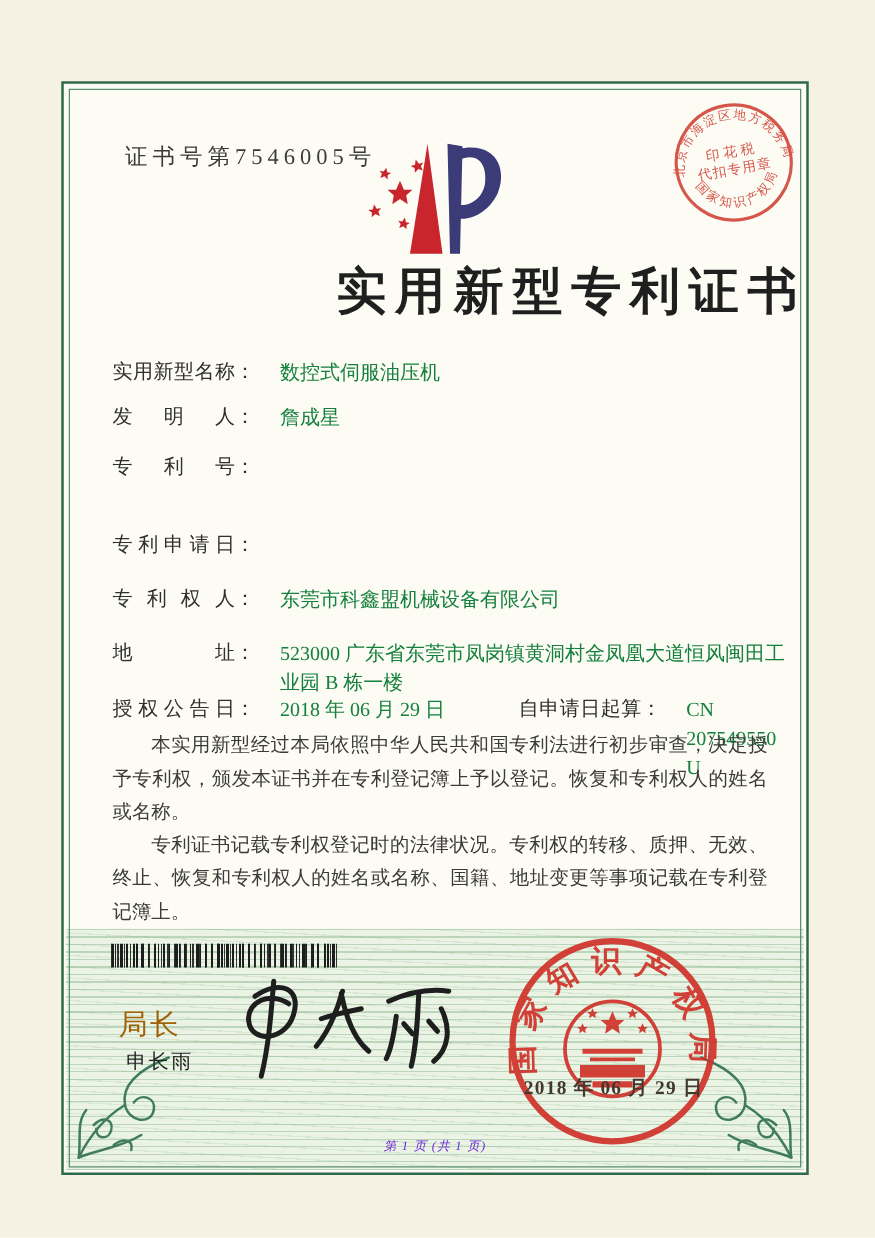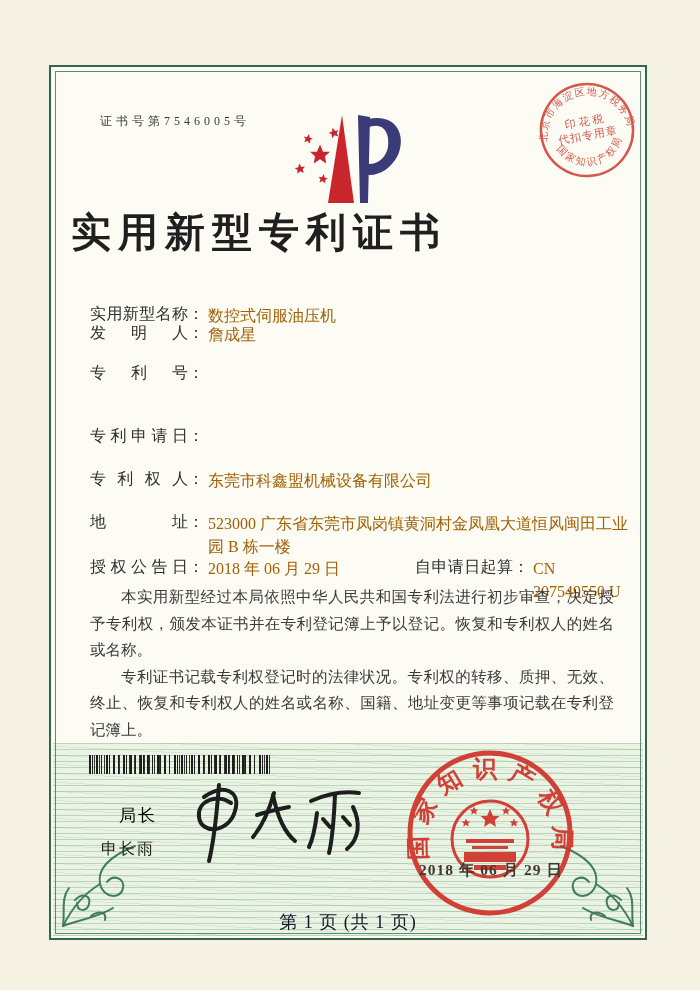--- a/index.html
+++ b/index.html
@@ -23,58 +23,58 @@
     content:"";position:absolute;inset:4px;border:1px solid #5b8d70;pointer-events:none;
   }
   
   .pattern-area{
     position:absolute;left:2px;right:2px;bottom:2px;top:676px;
     background-color:#eaf3e4;
     background-image:repeating-linear-gradient(0deg, rgba(110,165,118,.38) 0 1px, transparent 1px 6px),
                      repeating-linear-gradient(3deg, rgba(110,165,118,.15) 0 1px, transparent 1px 9px);
   }
   .cert-number{
-    position:absolute;left:49px;top:46px;font-size:12px;letter-spacing:4px;color:#3a3a3a;
+    position:absolute;left:49px;top:46px;font-size:18px;letter-spacing:4px;color:#3a3a3a;
   }
   .logo{position:absolute;left:239px;top:44px;width:116px;height:100px;}
   .title{
-    position:absolute;left:0;right:0;top:138px;text-align:left;
+    position:absolute;left:0;right:0;top:138px;text-align:right;
     font-size:40px;font-weight:bold;letter-spacing:7px;color:#1f1f1f;margin-left:20px;
   }
   .frow{position:absolute;left:39px;width:540px;font-size:16px;display:flex;align-items:flex-start;}
   .flabel{
     display:inline-block;width:98px;flex:0 0 98px;
     text-align:justify;text-align-last:justify;color:#2f2f2f;
   }
   .fcolon{flex:0 0 auto;margin-right:4px;}
-  .fvalue{color:#a16207;max-width:430px;line-height:23px;}
+  .fvalue{color:#15803d;max-width:430px;line-height:23px;margin-left:16px;}
   .grant-group2{position:absolute;left:325px;top:0;display:flex;}
   .body-text{
     position:absolute;left:39px;top:517px;width:524px;
     font-size:15.5px;line-height:26.5px;color:#3a3a3a;text-align:justify;
   }
   .body-text p{margin:0;text-indent:2em;}
   .barcode{
     position:absolute;left:38px;top:688px;width:181px;height:19px;
     background-image:
       repeating-linear-gradient(90deg,#1d1d1d 0 2px,transparent 2px 3px,#1d1d1d 3px 4px,transparent 4px 7px,#1d1d1d 7px 9px,transparent 9px 12px,#1d1d1d 12px 13px,transparent 13px 17px),
       repeating-linear-gradient(90deg,rgba(20,20,20,.85) 0 1px,transparent 1px 5px);
   }
-  .director-label{position:absolute;left:68px;top:737px;font-size:17px;letter-spacing:2px;color:#000000;}
+  .director-label{position:absolute;left:44px;top:737px;font-size:23px;letter-spacing:2px;color:#a16207;}
   .director-name{position:absolute;left:50px;top:772px;font-size:16px;letter-spacing:2px;color:#222;}
   .signature{position:absolute;left:128px;top:708px;width:200px;height:100px;}
   .big-seal{position:absolute;left:353px;top:680px;width:172px;height:172px;opacity:.92;}
   .seal-date{
     position:absolute;left:360px;top:793px;width:160px;text-align:center;
     font-size:15.5px;font-weight:bold;letter-spacing:1px;color:#423830;
   }
   .tax-stamp{position:absolute;left:485px;top:12px;width:102px;height:102px;transform:rotate(-10deg);opacity:.85;}
   .footer{
     position:absolute;left:0;right:0;top:843px;text-align:center;
-    font-size:18px;color:#0f172a;letter-spacing:1px;
+    font-size:10px;color:#6d28d9;letter-spacing:1px;font-style:italic;
   }
   .ornament{position:absolute;width:86px;height:96px;bottom:4px;}
   .ornament.left{left:4px;}
   .ornament.right{right:4px;transform:scaleX(-1);}
 </style>
 </head>
 <body>
 
 <div class="page">
 
@@ -118,21 +118,21 @@
 
       <use href="#star" fill="#c8252c" transform="translate(30,44) scale(1.05)"></use>
       <use href="#star" fill="#c8252c" transform="translate(44,22) scale(0.55) rotate(-15)"></use>
       <use href="#star" fill="#c8252c" transform="translate(18,28) scale(0.5) rotate(12)"></use>
       <use href="#star" fill="#c8252c" transform="translate(10,58) scale(0.55) rotate(-8)"></use>
       <use href="#star" fill="#c8252c" transform="translate(33,68) scale(0.5) rotate(10)"></use>
     </svg>
 
     <div class="title">实用新型专利证书</div>
 
-    <div class="frow" style="top:237px">
+    <div class="frow" style="top:220px">
       <span class="flabel">实用新型名称</span>
         <span class="fcolon">：</span>
       <span class="fvalue">数控式伺服油压机</span>
     </div>
     <div class="frow" style="top:256px">
       <span class="flabel">发明人</span>
         <span class="fcolon">：</span>
       <span class="fvalue">詹成星</span>
     </div>
     <div class="frow" style="top:296px">

